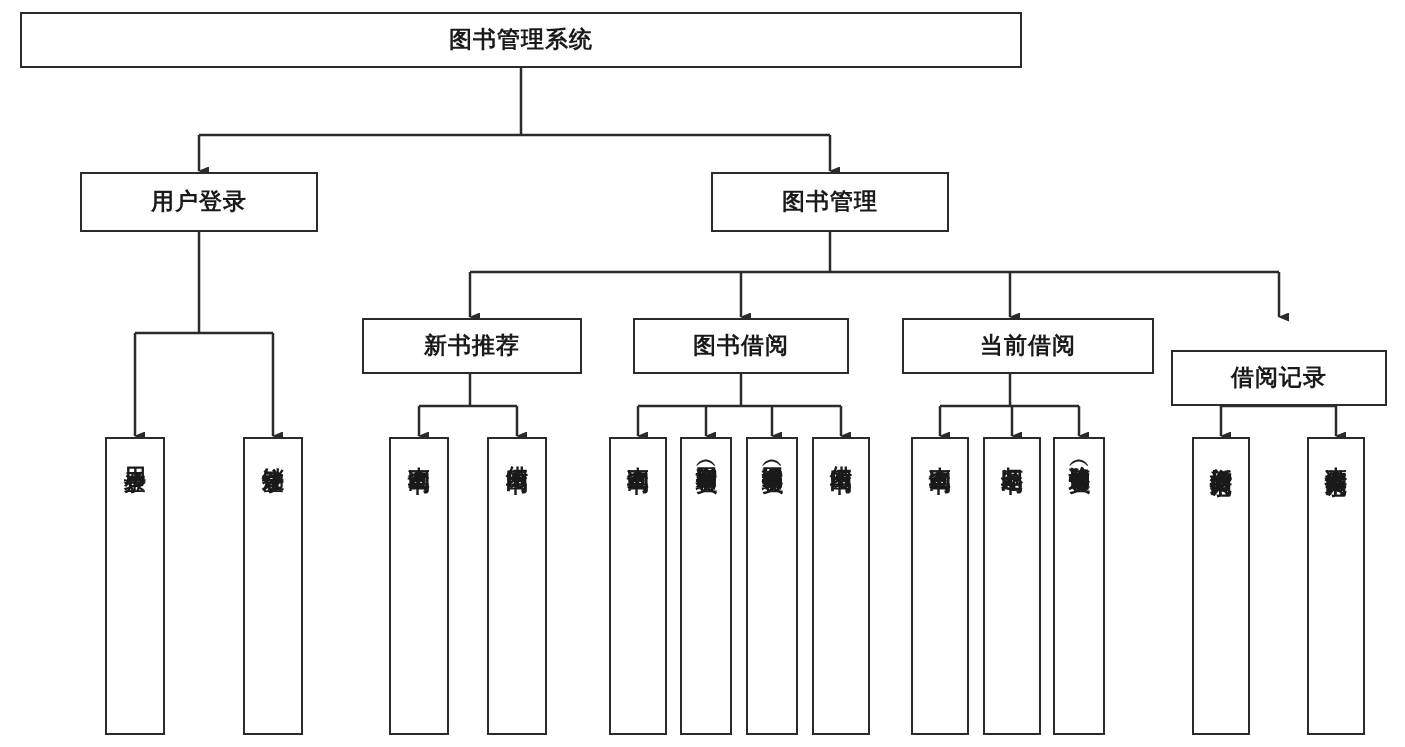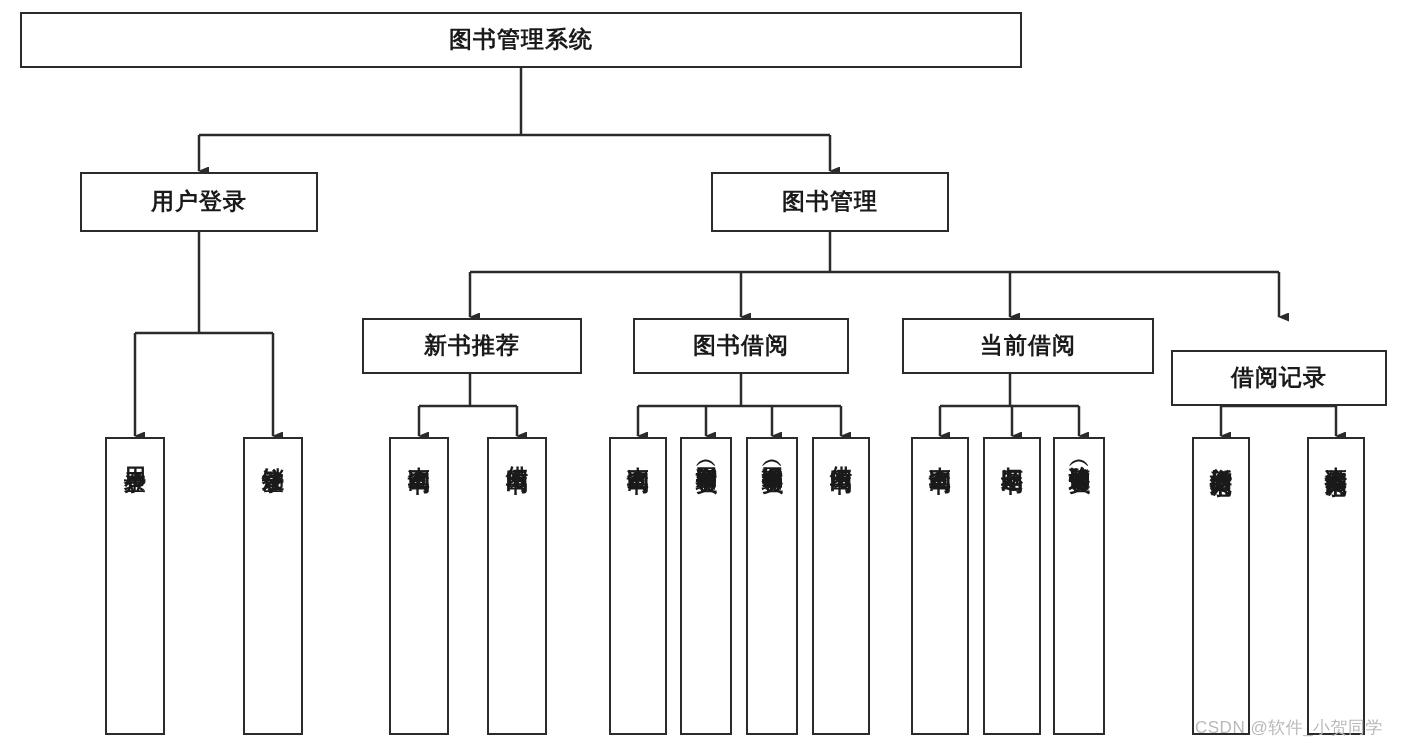--- a/index.html
+++ b/index.html
@@ -174,15 +174,14 @@
         <span class="label-v">确认归还（管理员）</span>
       </div>
       <div class="node vertical" style="left: 1192px; top: 437px; width: 58px; height: 298px;">
         <span class="label-v">新增借阅记录</span>
       </div>
       <div class="node vertical" style="left: 1307px; top: 437px; width: 58px; height: 298px;">
         <span class="label-v">查询借阅记录</span>
       </div>
     </div>
 
-  <div class="watermark" style="left: 1195px; top: 716px;">CSDN @软件_小贺同学</div>
 
 </div>
 
 </body></html>

